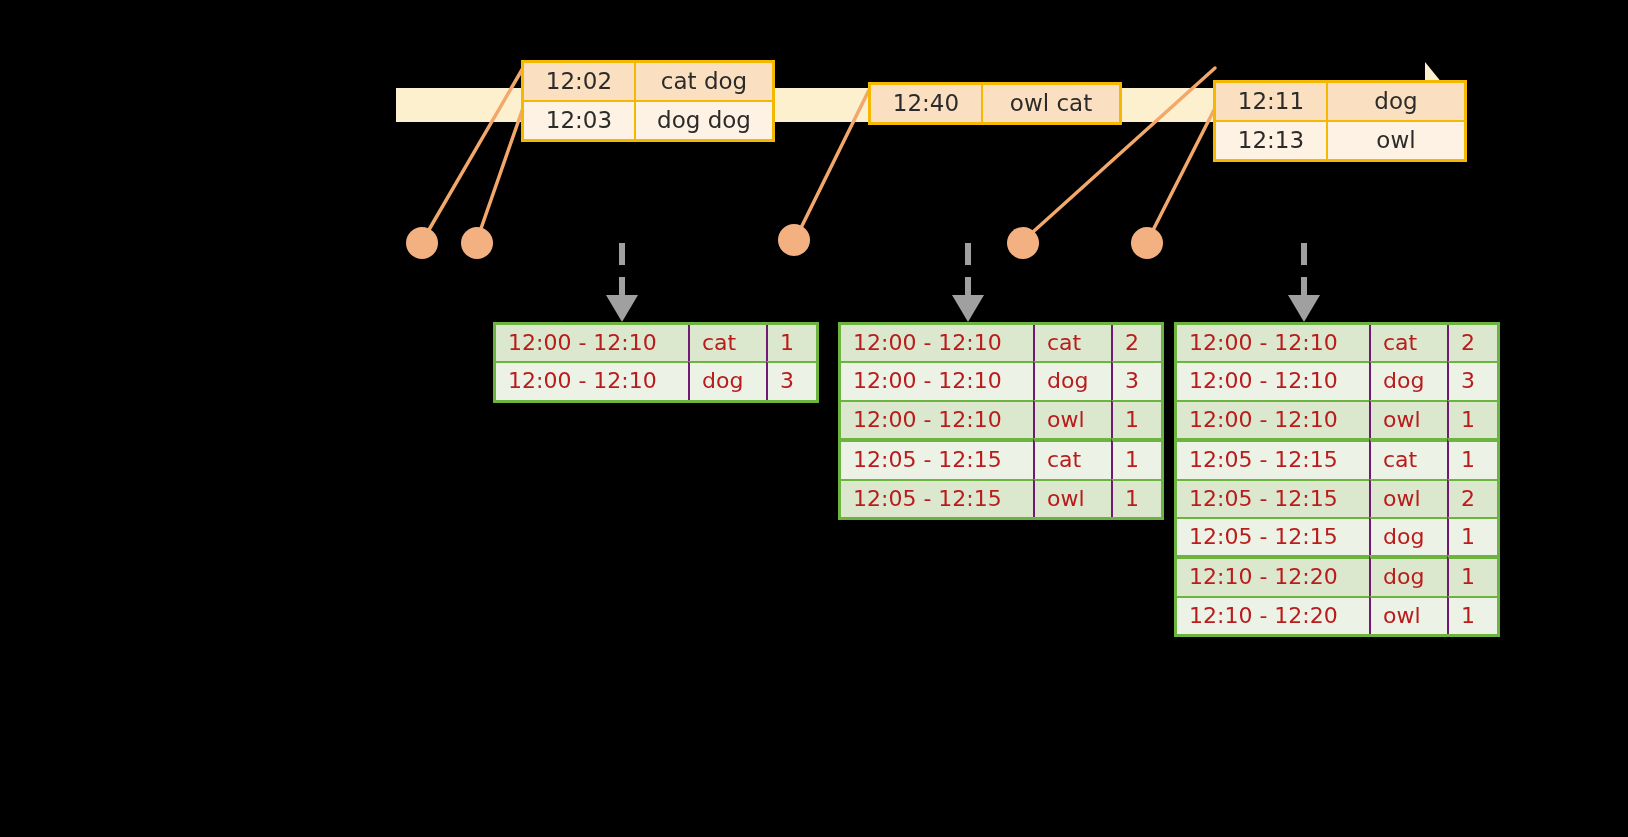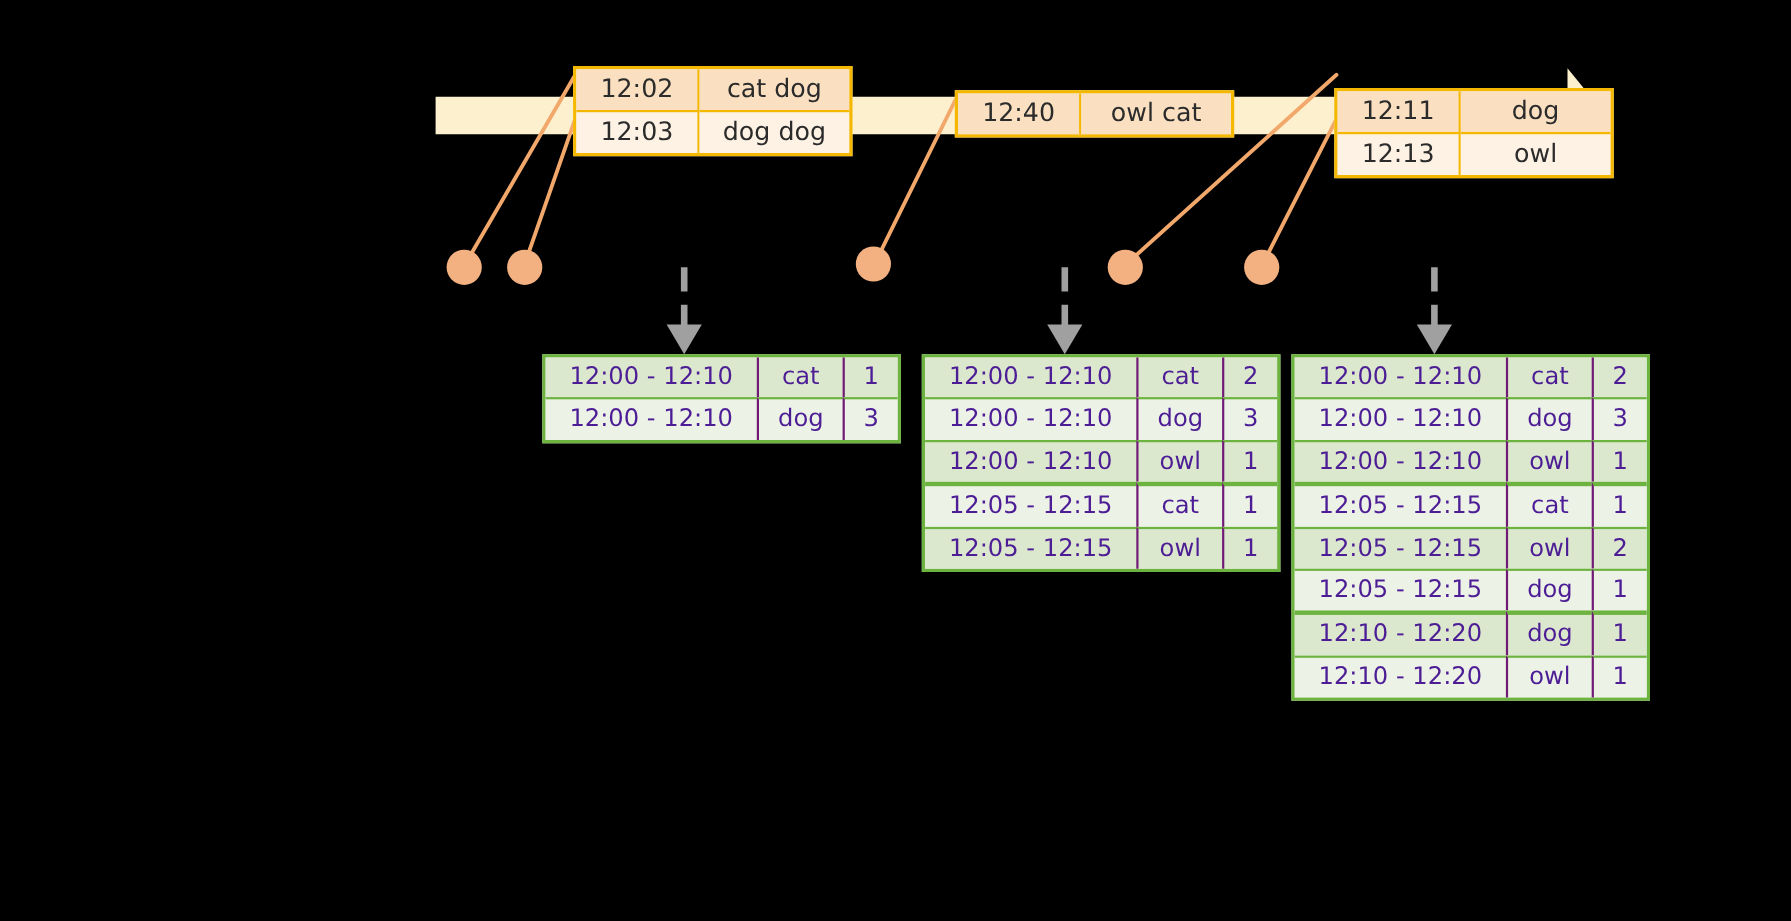--- a/index.html
+++ b/index.html
@@ -59,22 +59,22 @@
   .result-table {
     position: absolute;
     border-collapse: separate;
     border-spacing: 0;
     border: 3px solid #6CB33F;
     background: #E4EEDA;
     box-sizing: border-box;
   }
   .result-table td {
     font-size: 22px;
-    color: #4c1d95;
-    text-align: center;
+    color: #b91c1c;
+    text-align: left;
     padding: 5px 12px;
     white-space: nowrap;
     line-height: 1.2;
     font-family: "DejaVu Sans", "Liberation Sans", sans-serif;
   }
   .result-table tr.rw-dark  td { background: #DCE8CE; }
   .result-table tr.rw-light td { background: #EDF2E6; }
   .result-table td.rt-window { min-width: 168px; }
   .result-table td.rt-word   { min-width: 52px; }
   .result-table td.rt-count  { min-width: 24px; }

